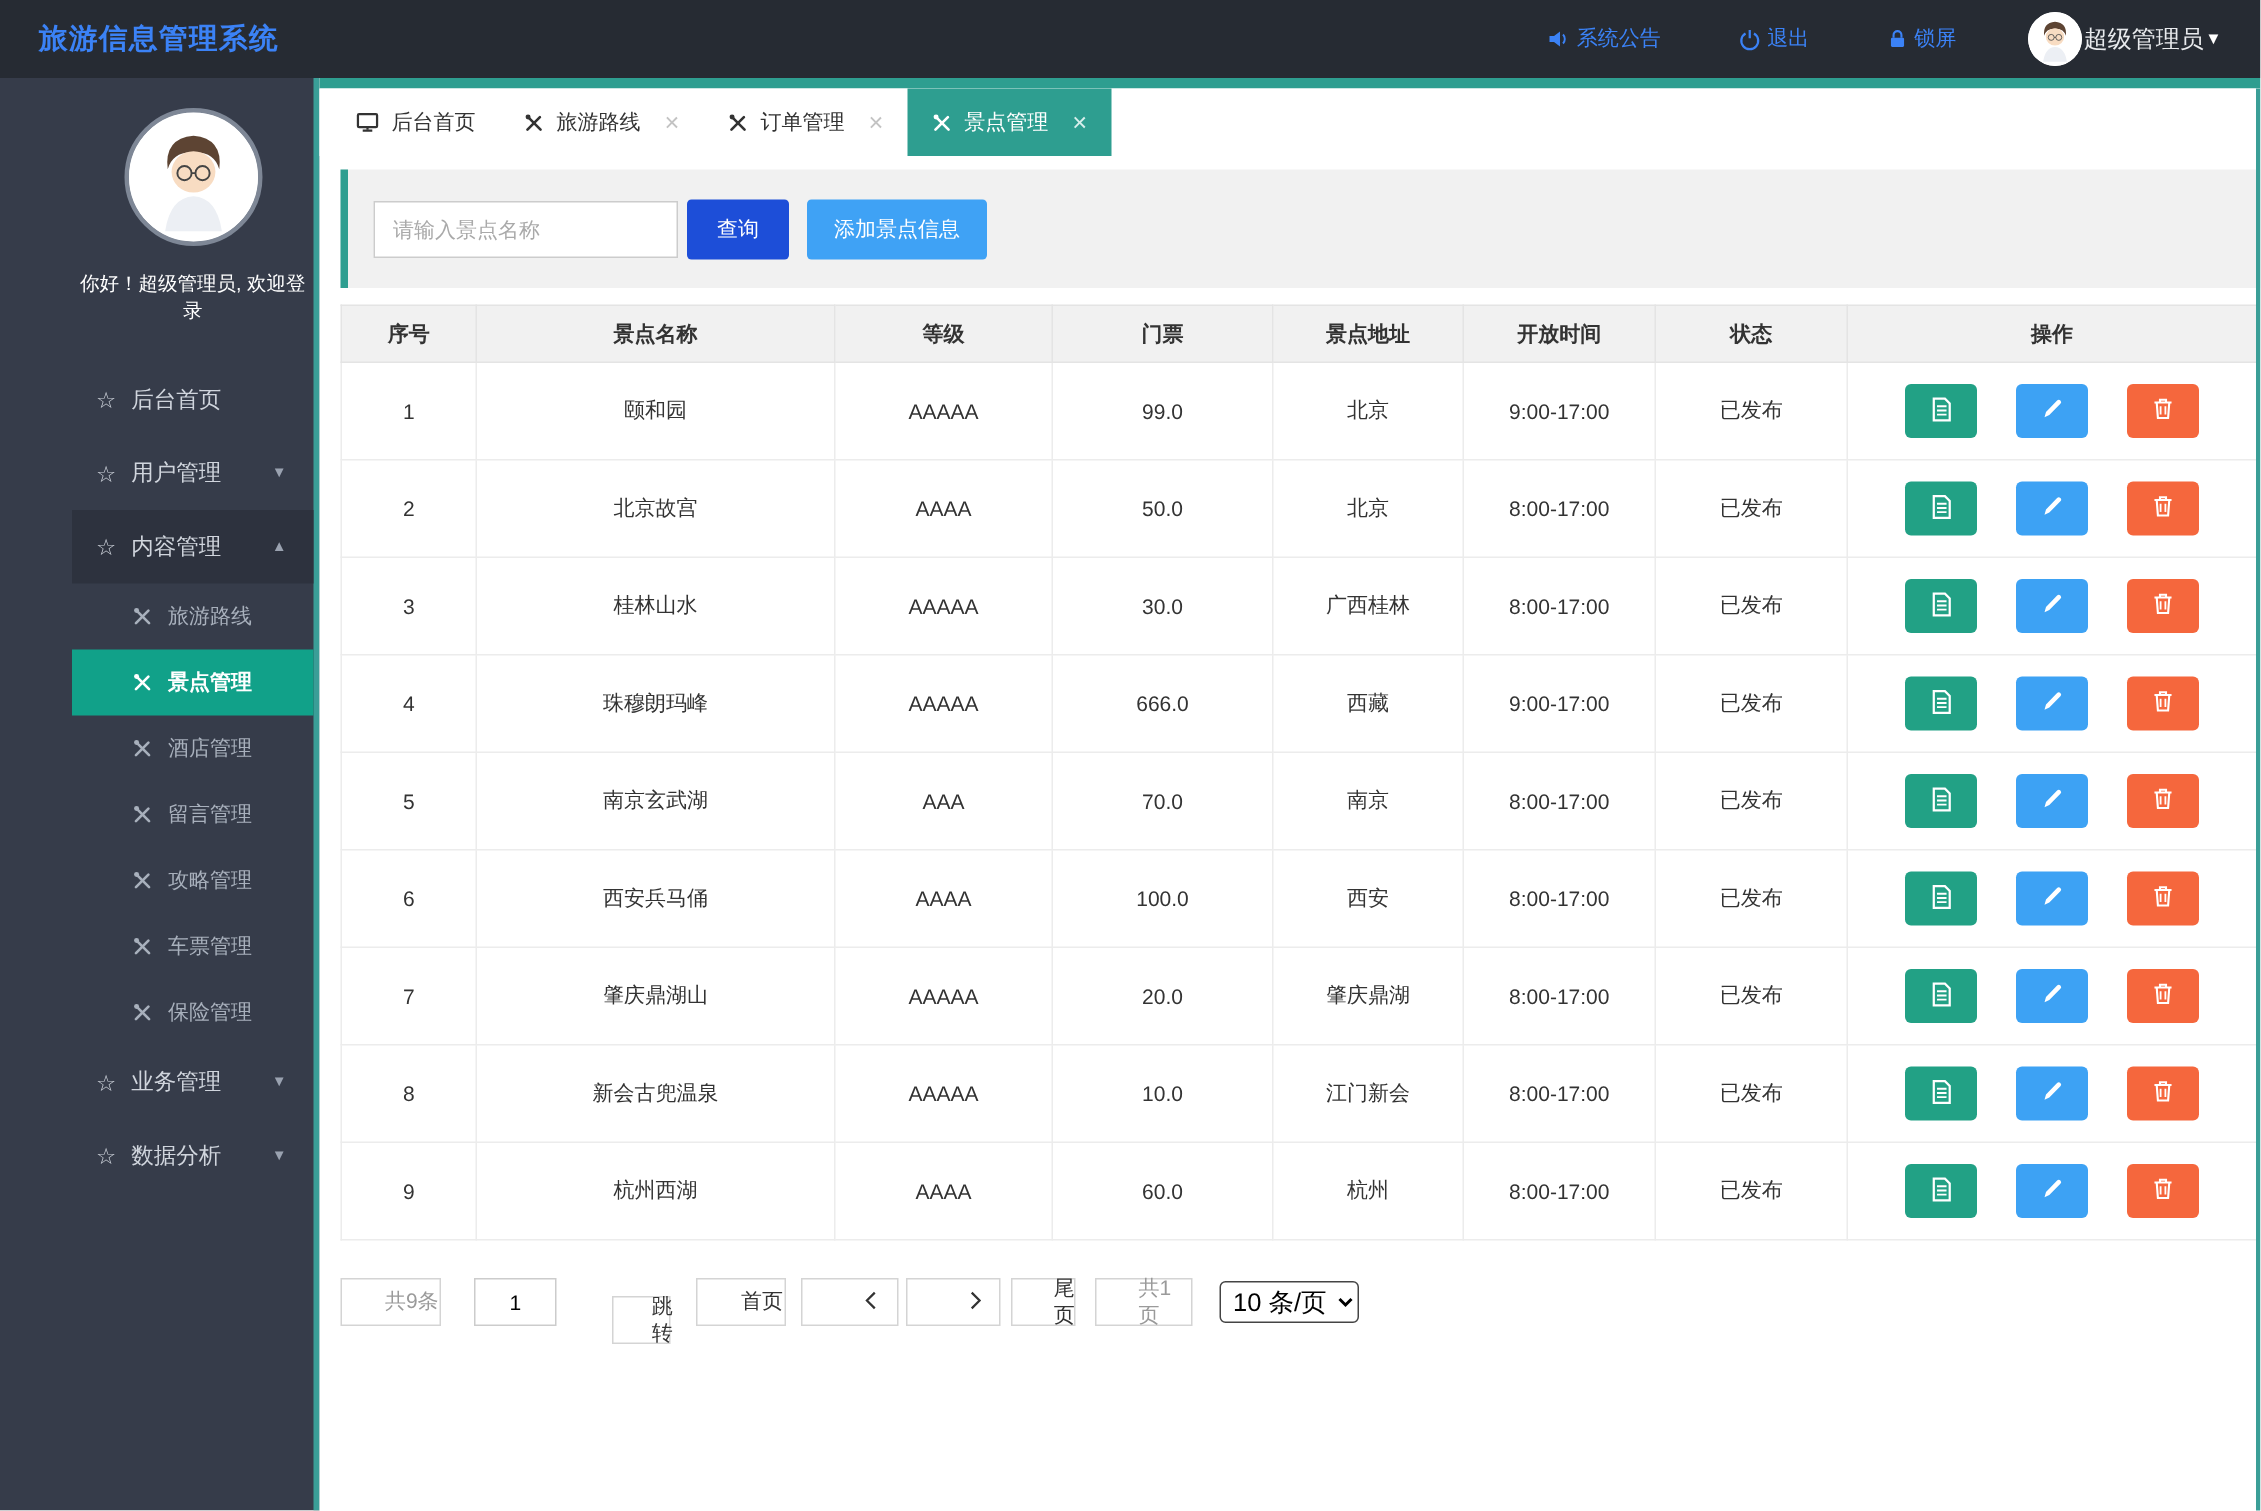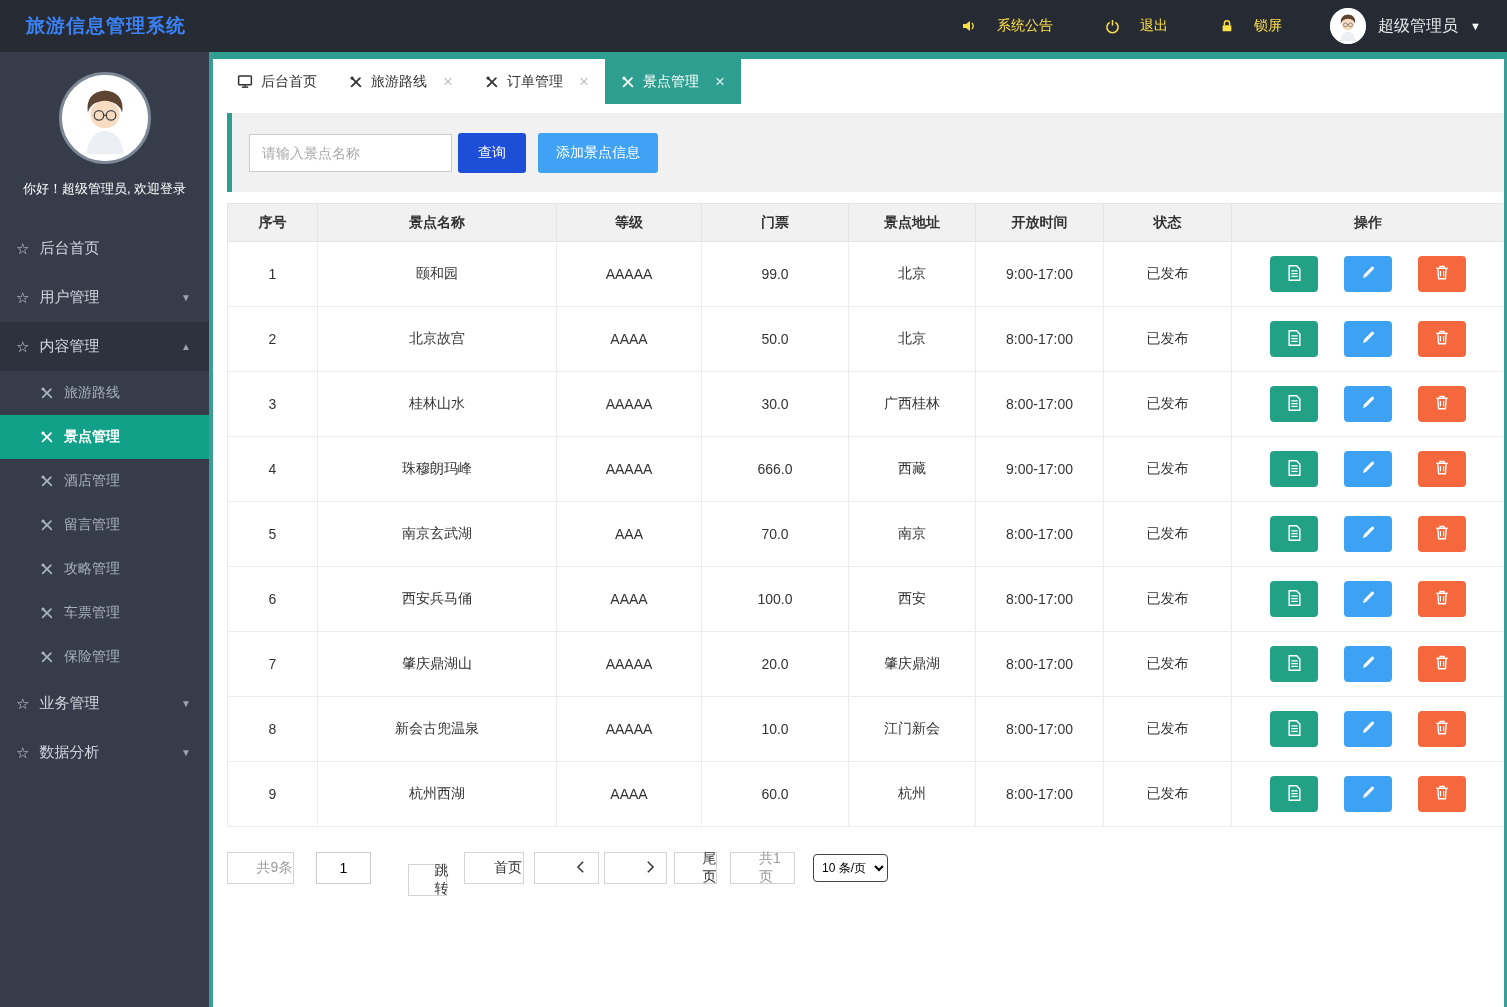--- a/index.html
+++ b/index.html
@@ -3,29 +3,29 @@
 <meta charset="utf-8">
 <style>
   * { box-sizing: border-box; margin: 0; padding: 0; }
   html,body { width:1507px; height:1007px; overflow:hidden; }
   body { font-family:"Liberation Sans","DejaVu Sans",sans-serif; background:#fff; color:#333; }
 
   
   .header { height:52px; background:#262b33; display:flex; align-items:center; padding:0 26px; color:#e8eaed; }
   .header .title { font-size:19px; font-weight:bold; color:#3b82f6; letter-spacing:1px; }
   .header .spacer { flex:1; }
-  .h-action { display:flex; align-items:center; gap:20px; font-size:14px; color:#fde047; margin-left:52px; cursor:pointer; }
+  .h-action { display:flex; align-items:center; gap:4px; font-size:14px; color:#3b82f6; margin-left:52px; cursor:pointer; }
   .h-action .icon svg { display:block; }
-  .h-user { display:flex; align-items:center; gap:12px; margin-left:48px; cursor:pointer; }
+  .h-user { display:flex; align-items:center; gap:1px; margin-left:48px; cursor:pointer; }
   .h-avatar { width:36px; height:36px; border-radius:50%; background:#fff; overflow:hidden; flex-shrink:0; }
   .h-user .caret { font-size:11px; color:#fff; }
 
   
   .main { display:flex; height:955px; }
-  .sidebar { width:213px; flex-shrink:0; background:#363c4a; border-right:4px solid #3a9e97; }
+  .sidebar { width:213px; flex-shrink:0; background:#363c4a; border-right:4px solid #3a9e97;padding-left:48px; }
   .content { flex:1; background:#fff; border-top:7px solid #2e9e90; position:relative; }
   .right-strip { position:absolute; right:0; top:0; bottom:-948px; width:3px; background:#3a9e97; }
 
   
   .avatar-wrap { width:92px; height:92px; margin:20px auto 0; border-radius:50%; border:3px solid #7e8796; background:#fff; overflow:hidden; }
   .greeting { color:#fff; font-size:13px; text-align:center; margin-top:16px; }
   .nav { margin-top:26px; }
   .nav-item { height:49px; display:flex; align-items:center; padding:0 18px 0 16px; color:#d0d5dd; font-size:15px; cursor:pointer; position:relative; }
   .nav-item.expanded { background:#2d323e; }
   .nav-item .icon.star { font-size:15px; color:#cfd4dc; margin-right:10px; }
@@ -67,21 +67,21 @@
   .pg-box { border:1px solid #d4d4d4; background:#fff; height:32px; display:inline-flex; align-items:center; justify-content:center; color:#333; font-size:14px; font-family:inherit; cursor:pointer;padding-left:28px; }
   .pg-gray { color:#9a9a9a; cursor:default; }
   .pg-total { width:67px; margin-right:22px; }
   .pg-input { width:55px; height:32px; border:1px solid #ccc; text-align:center; font-size:14px; margin-right:37px; font-family:inherit; }
   .pg-jump { width:39px; margin-right:17px;margin-top:24px; }
   .pg-first { width:60px; margin-right:10px; }
   .pg-prev { width:65px; margin-right:5px; }
   .pg-next { width:63px; margin-right:7px; }
   .pg-last { width:43px; margin-right:13px; }
   .pg-pages { width:65px; margin-right:18px; }
-  .pg-size { height:28px; border:1px solid #444; border-radius:4px; font-size:12px; font-family:inherit; background:#fff; padding:0 4px; }
+  .pg-size { height:28px; border:1px solid #444; border-radius:4px; font-size:17px; font-family:inherit; background:#fff; padding:0 4px; }
 </style>
 </head>
 <body>
 
 <div class="header">
   <div class="title">旅游信息管理系统</div>
   <div class="spacer"></div>
   <div class="h-action">
     <span class="icon">
         <svg width="16" height="16" viewBox="0 0 16 16">

